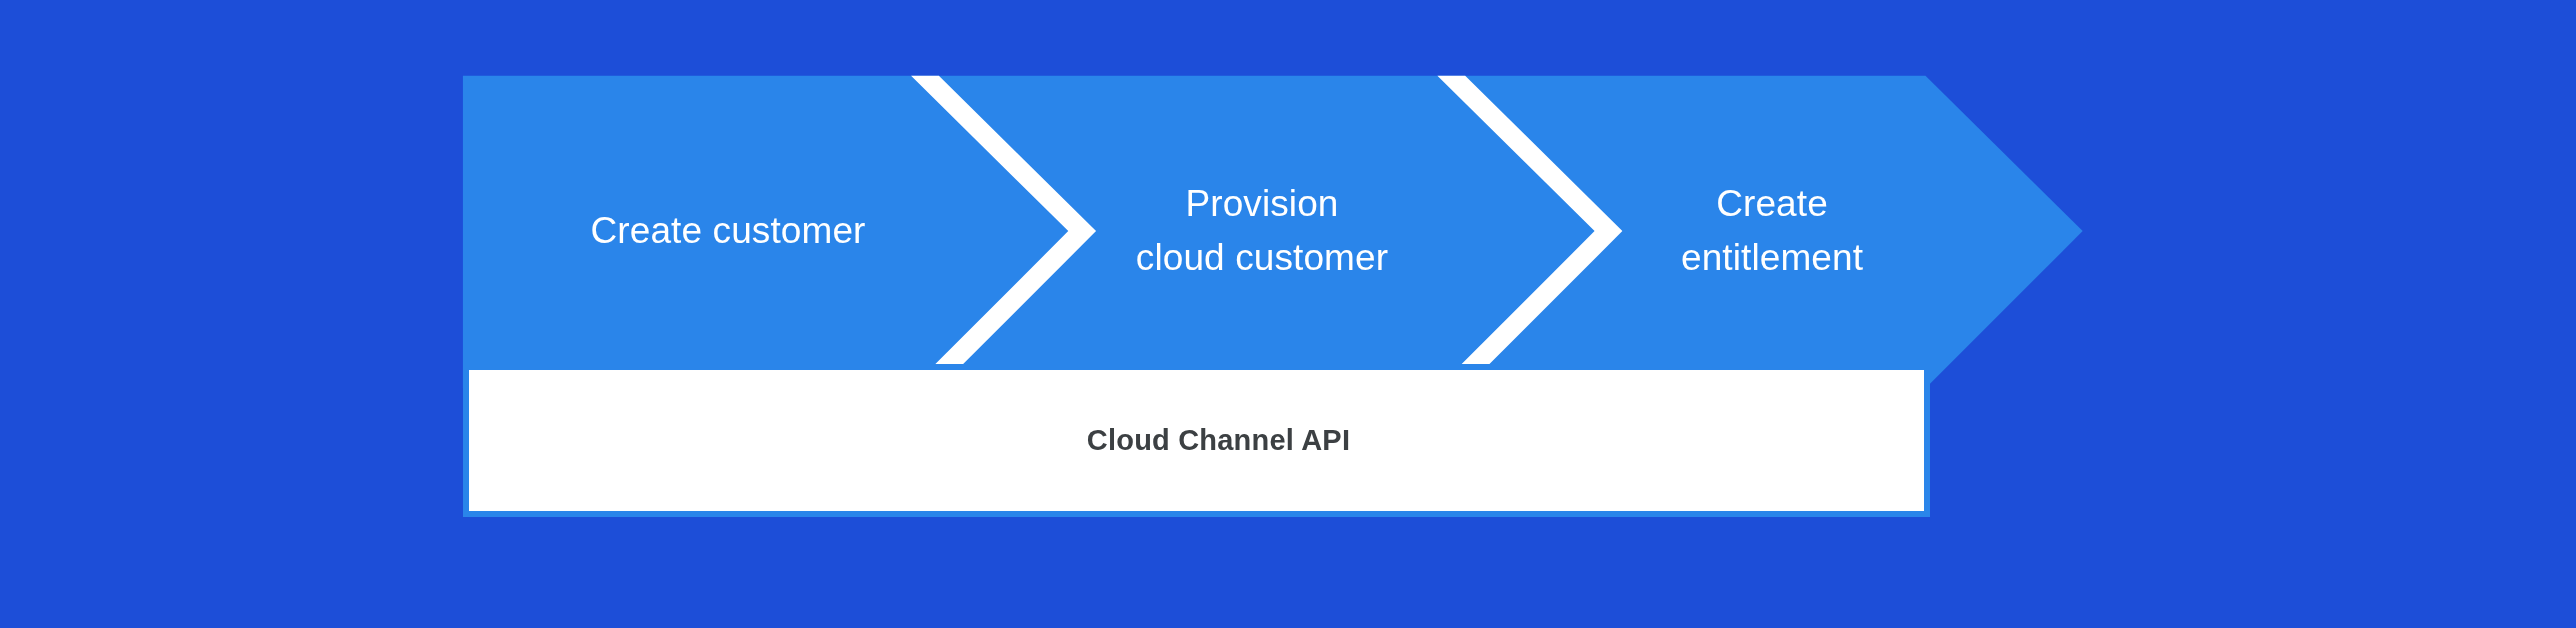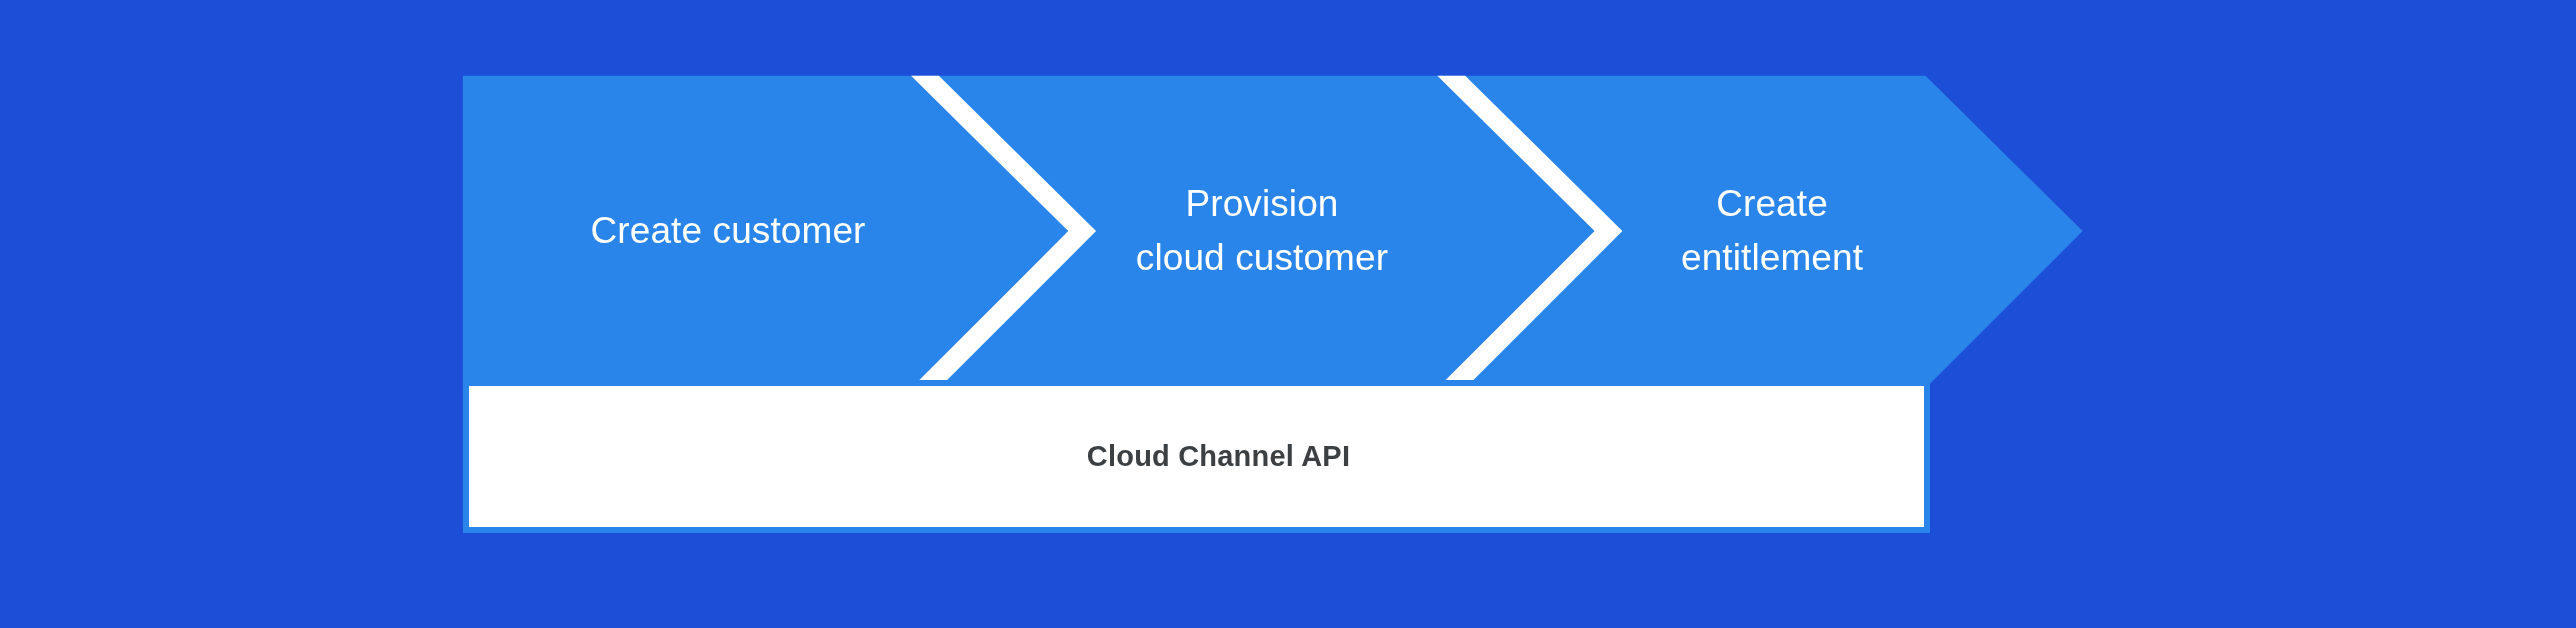--- a/index.html
+++ b/index.html
@@ -54,21 +54,21 @@
   }
 
   #stage-label-0 { left: 728px;  top: 231px; width: 452px; }
   #stage-label-1 { left: 1262px; top: 231px; width: 417px; }
   #stage-label-2 { left: 1772px; top: 231px; width: 400px; }
 
   
   .footer-band {
     position: absolute;
     left: 463px;
-    top: 380px;
+    top: 364px;
     width: 1467px;
     height: 153px;
     box-sizing: border-box;
     border: 6px solid #2a85ea;
     background: #ffffff;
     display: flex;
     align-items: center;
     justify-content: center;
     padding-left: 44px;
   }

